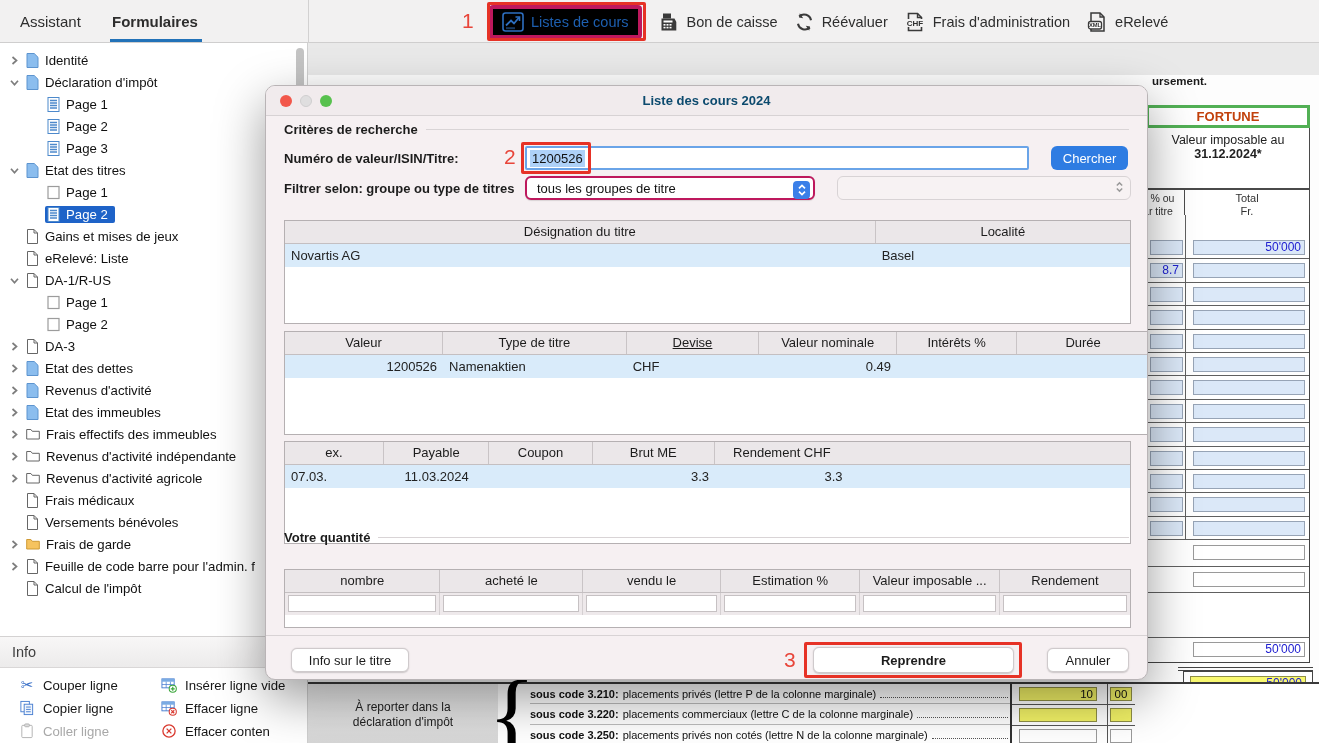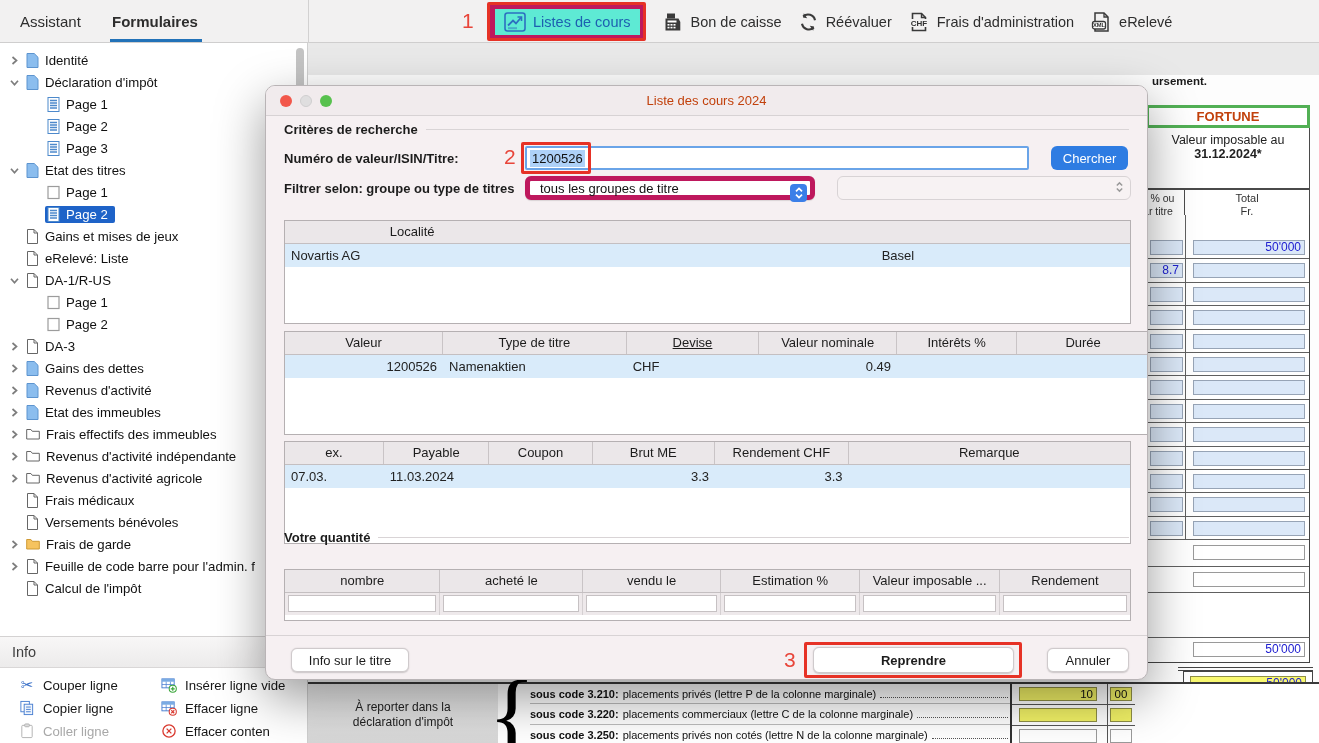--- a/index.html
+++ b/index.html
@@ -6,21 +6,21 @@
 html,body{width:1319px;height:743px}
 body{font-family:"Liberation Sans",sans-serif;position:relative;overflow:hidden;background:#e9e9e9;color:#222}
 
 
 .toolbar{position:absolute;left:0;top:0;width:1319px;height:43px;background:#f2f1f1;border-bottom:1px solid #cfcece;z-index:10}
 .tab{position:absolute;top:0;height:43px;line-height:43px;font-size:15px;color:#2e2e2e;cursor:default}
 .tab-underline{position:absolute;left:110px;bottom:0;width:92px;height:3.5px;background:#2272b8}
 .tb-divider{position:absolute;left:308px;top:0;width:1px;height:43px;background:#d2d1d1}
 .tb-buttons{position:absolute;left:489px;top:0;height:43px;display:flex;align-items:center;gap:16px}
 .tb-btn{display:flex;align-items:center;gap:7px;white-space:nowrap}
-.tb-btn.boxed{border:6px solid #be185d;border-radius:4px;background:#5eead4;padding:3px 9px}
+.tb-btn.boxed{border:4px solid #be185d;border-radius:4px;background:#000000;padding:3px 9px}
 .tb-label{font-size:14.5px;color:#2e2e2e}
 .tb-label.blue{color:#1d5fb0}
 .tb-icon{display:flex;align-items:center}
 
 
 .anno-box{position:absolute;border:3px solid #e63226;border-radius:2px;z-index:60;pointer-events:none}
 .anno-num{position:absolute;color:#e8453a;font-size:21px;z-index:60}
 
 
 .sidebar{position:absolute;left:0;top:43px;width:308px;height:700px;background:#fff;border-right:1px solid #cfcfcf;z-index:5}
@@ -97,34 +97,34 @@
 .mini-field{position:absolute;top:3px;height:14px;background:#f2f266;border:1px solid #8f8f45}
 .mini-field.white{background:#fff;border-color:#9a9a9a}
 .mini-c1 .mini-field{left:7px;width:78px}
 .mini-c2 .mini-field{left:2px;width:22px}
 .mini-val{display:block;font-size:11.5px;color:#111;text-align:right;padding-right:3px;line-height:13px}
 .mini-val.ctr{text-align:center;padding:0}
 
 
 .dialog{position:absolute;left:265px;top:85px;width:883px;height:595px;background:#f6f0f2;border:1px solid #b9b4b6;border-radius:10px;box-shadow:0 18px 50px rgba(0,0,0,.4);z-index:40;overflow:hidden}
 .titlebar{position:absolute;left:0;top:0;width:100%;height:30px;background:#f1ebed;border-bottom:1px solid #d7d2d4}
-.dlg-title{text-align:center;line-height:30px;font-size:13px;font-weight:normal;color:#c2410c}
+.dlg-title{text-align:center;line-height:30px;font-size:13px;font-weight:bold;color:#0c4a6e}
 .light{position:absolute;top:9px;width:12px;height:12px;border-radius:50%}
 .light.red{left:14px;background:#f2574b}
 .light.gray{left:34px;background:#dfdedf;border:1px solid #cfcecf}
 .light.green{left:54px;background:#58c14e}
 .sect{position:absolute;left:18px;right:18px;display:flex;align-items:center}
 .sect-label{font-size:13px;font-weight:bold;color:#1c1c1c;white-space:nowrap}
 .sect-line{flex:1;border-top:1px solid #d9d4d6;margin-left:8px}
 .fld-label{position:absolute;font-size:13px;font-weight:600;color:#1c1c1c;white-space:nowrap}
 .isin-input{position:absolute;left:259px;top:60px;width:504px;height:24px;background:#fff;border:2px solid #6aa4e8;border-radius:2px;display:flex;align-items:center;padding-left:3px}
 .sel-text{background:#aed1f8;font-size:13px;color:#111;padding:1px 2px}
 .btn-primary{position:absolute;left:785px;top:60px;width:77px;height:24px;background:#2e7ce2;border:none;border-radius:6px;color:#fff;font-size:13px;font-family:"Liberation Sans",sans-serif}
 .combo{position:absolute;height:24px;border-radius:6px;font-size:13px;display:flex;align-items:center}
-.combo1{left:259px;top:90px;width:290px;background:#fff;border:5px solid #be185d;box-shadow:0 .5px 1px rgba(0,0,0,.12);padding-left:10px;color:#111}
+.combo1{left:259px;top:90px;width:290px;background:#fff;border:2px solid #be185d;box-shadow:0 .5px 1px rgba(0,0,0,.12);padding-left:10px;color:#111}
 .stepper{position:absolute;right:3px;top:3px;width:17px;height:18px;background:#3b7fe8;border-radius:4px;display:flex;align-items:center;justify-content:center}
 .combo2{left:571px;top:90px;width:294px;background:#f7f2f3;border:1px solid #d8d3d5;padding-left:10px}
 .gray-stepper{position:absolute;right:6px;top:4px;display:flex;align-items:center}
 .dlg-table{position:absolute;background:#fff;border:1px solid #b5b0b2}
 .thead{display:flex;height:23px;background:#ebe7e9;border-bottom:1px solid #c4bfc1}
 .th{font-size:13px;color:#1c1c1c;text-align:center;line-height:22px;border-right:1px solid #c9c4c6;overflow:hidden;white-space:nowrap}
 .th:last-child{border-right:none}
 .trow{display:flex;height:23px}
 .trow.sel{background:#d9ebfa}
 .td{font-size:13px;line-height:23px;padding:0 6px;white-space:nowrap;overflow:hidden}
@@ -407,21 +407,21 @@
           <svg width="9" height="9" viewBox="0 0 9 9" fill="none" stroke="#7d7d7d" stroke-width="1.7">
             <path d="M2.5 1l4 3.5-4 3.5"></path>
           </svg>
         </span>
         <span class="row-body">
           <span class="tree-icon">
             <svg width="13" height="15" viewBox="0 0 13 15">
               <path d="M1 .5h7.2L12 4.3V14.5H1z" fill="#8bbdee" stroke="#5d94cf"></path>
             </svg>
           </span>
-          <span class="tree-label">Gains des dettes</span>
+          <span class="tree-label">Etat des dettes</span>
         </span>
       </div>
       <div class="tree-row">
         <span class="chev">
           <svg width="9" height="9" viewBox="0 0 9 9" fill="none" stroke="#7d7d7d" stroke-width="1.7">
             <path d="M2.5 1l4 3.5-4 3.5"></path>
           </svg>
         </span>
         <span class="row-body">
           <span class="tree-icon">
@@ -829,20 +829,21 @@
     <span class="gray-stepper">
       <svg width="9" height="12" viewBox="0 0 10 12" fill="none" stroke="#9a9a9a" stroke-width="1.6">
           <path d="M2 4.3 5 1.4 8 4.3"></path>
           <path d="M2 7.7 5 10.6 8 7.7"></path>
         </svg>
     </span>
   </div>
 
   <div class="dlg-table" id="titles-table" style="left:18px;top:134px;width:847px;height:104px">
       <div class="thead">
+        <div class="th" style="width: 69.9%;">Désignation du titre</div>
         <div class="th" style="width: 30.1%;">Localité</div>
       </div>
       <div class="trow sel">
         <div class="td" style="width: 69.9%; text-align: left;">Novartis AG</div>
         <div class="td" style="width: 30.1%; text-align: left;">Basel</div>
       </div>
     </div>
   <div class="dlg-table" id="security-table" style="left:18px;top:245px;width:1022px;height:104px">
       <div class="thead">
         <div class="th" style="width: 15.5%;">Valeur</div>
@@ -863,37 +864,36 @@
         <div class="td" style="width: 15.2%; text-align: right;">88.7</div>
       </div>
     </div>
   <div class="dlg-table" id="coupon-table" style="left:18px;top:355px;width:847px;height:103px">
       <div class="thead">
         <div class="th" style="width: 11.7%;">ex.</div>
         <div class="th" style="width: 12.5%;">Payable</div>
         <div class="th" style="width: 12.2%;">Coupon</div>
         <div class="th" style="width: 14.5%;">Brut ME</div>
         <div class="th" style="width: 15.8%;">Rendement CHF</div>
-        <div class="th" style="width: 33.3%;">Remarque</div>
       </div>
       <div class="trow sel">
         <div class="td" style="width: 11.7%; text-align: left;">07.03.</div>
-        <div class="td" style="width: 12.5%; text-align: left;">11.03.2024</div>
+        <div class="td" style="width: 12.5%; text-align: center;">11.03.2024</div>
         <div class="td" style="width: 12.2%; text-align: left;"></div>
         <div class="td" style="width: 14.5%; text-align: right;">3.3</div>
         <div class="td" style="width: 15.8%; text-align: right;">3.3</div>
         <div class="td" style="width: 33.3%; text-align: left;"></div>
       </div>
     </div>
 
   <div class="sect" style="top:444px">
     <span class="sect-label">Votre quantité</span>
       <span class="sect-line"></span>
   </div>
-  <div class="dlg-table" id="quantity-table" style="left:18px;top:483px;width:847px;height:52px">
+  <div class="dlg-table" id="quantity-table" style="left:18px;top:483px;width:847px;height:59px">
       <div class="thead">
         <div class="th" style="width: 18.4%;">nombre</div>
         <div class="th" style="width: 16.9%;">acheté le</div>
         <div class="th" style="width: 16.3%;">vendu le</div>
         <div class="th" style="width: 16.5%;">Estimation %</div>
         <div class="th" style="width: 16.5%;">Valeur imposable ...</div>
         <div class="th" style="width: 15.4%;">Rendement</div>
       </div>
       <div class="qrow">
         <div class="qcell" style="width: 18.4%;">

